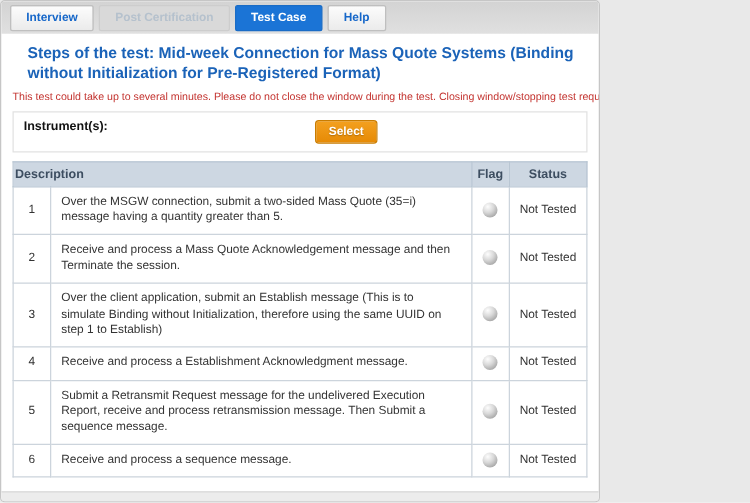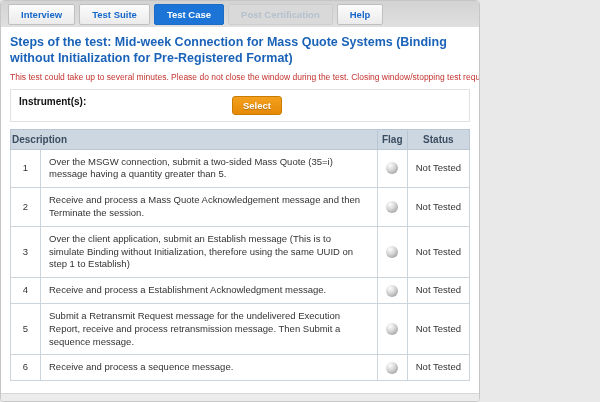--- a/index.html
+++ b/index.html
@@ -19,21 +19,21 @@
     border: 1px solid #bfbfbf; border-radius: 2px;
     background: linear-gradient(#fcfcfc, #ebebeb);
     color: #1667c9; cursor: pointer; white-space: nowrap;
   }
   .tab.active { background: #1b74d6; border-color: #1a6cc6; color: #fff; }
   .tab.disabled { background: #d9d9d9; border-color: #cdcdcd; color: #b5c1cd; cursor: default; }
   
   .content { padding: 5px 9px 0 9px; }
   .page-title {
     font-size: 12.5px; font-weight: bold; color: #1b63b8;
-    line-height: 1.3; margin: 2px 0 5px 0;
+    line-height: 1.3; margin: 2px 0 5px 12px;
   }
   .warning {
     font-size: 8.5px; color: #c3332f; margin-bottom: 7px; white-space: nowrap;
   }
   .purpose-box { border: 1px solid #dcdcdc; border-radius: 2px; margin-bottom: 7px; }
   .purpose-header {
     font-size: 9.5px; font-weight: bold; color: #222;
     padding: 4px 8px 3px 8px; border-bottom: 1px solid #e3e3e3;
   }
   .purpose-body {
@@ -57,21 +57,21 @@
     border-left: 4px solid transparent; border-right: 4px solid transparent;
     border-top: 4px solid #666; pointer-events: none;
   }
   .btn-orange {
     background: linear-gradient(#f3a01f, #e68a05);
     border: 1px solid #c97c00; border-radius: 3px;
     color: #fff; font-weight: bold; font-size: 9.5px;
     padding: 3px 10px; cursor: pointer; text-shadow: 0 1px 1px rgba(0,0,0,.25);
     font-family: "Liberation Sans", sans-serif;
   }
-  .select-btn { margin-left: 80px; }
+  .select-btn { margin-left: 100px; }
   
   table.steps { width: 100%; border-collapse: collapse; }
   table.steps th {
     background: #cdd7e2; color: #3c4d60; font-size: 10px; font-weight: bold;
     border: 1px solid #b9c6d3; padding: 4px 1px; text-align: left; margin-top: 20px;
   }
   table.steps th.c { text-align: center; }
   table.steps td {
     border: 1px solid #ccd4dc; font-size: 9.5px; color: #333;
     padding: 6px 8px; vertical-align: middle; line-height: 1.35;
@@ -89,23 +89,22 @@
     background: #ececec; border-top: 1px solid #d8d8d8;
   }
 </style>
 </head>
 <body>
 
 <div class="window">
 
   <div class="tabbar">
     <div class="tab">Interview</div>
-    <div class="tab">Test Suite</div>
+    <div class="tab disabled">Post Certification</div>
     <div class="tab active">Test Case</div>
-    <div class="tab disabled">Post Certification</div>
     <div class="tab">Help</div>
   </div>
 
   <div class="content">
 
     <div class="page-title">Steps of the test: Mid-week Connection for Mass Quote Systems (Binding without Initialization for Pre-Registered Format)</div>
 
     <div class="warning">This test could take up to several minutes. Please do not close the window during the test. Closing window/stopping test requires to rerun the test from step1.</div>
 
 

